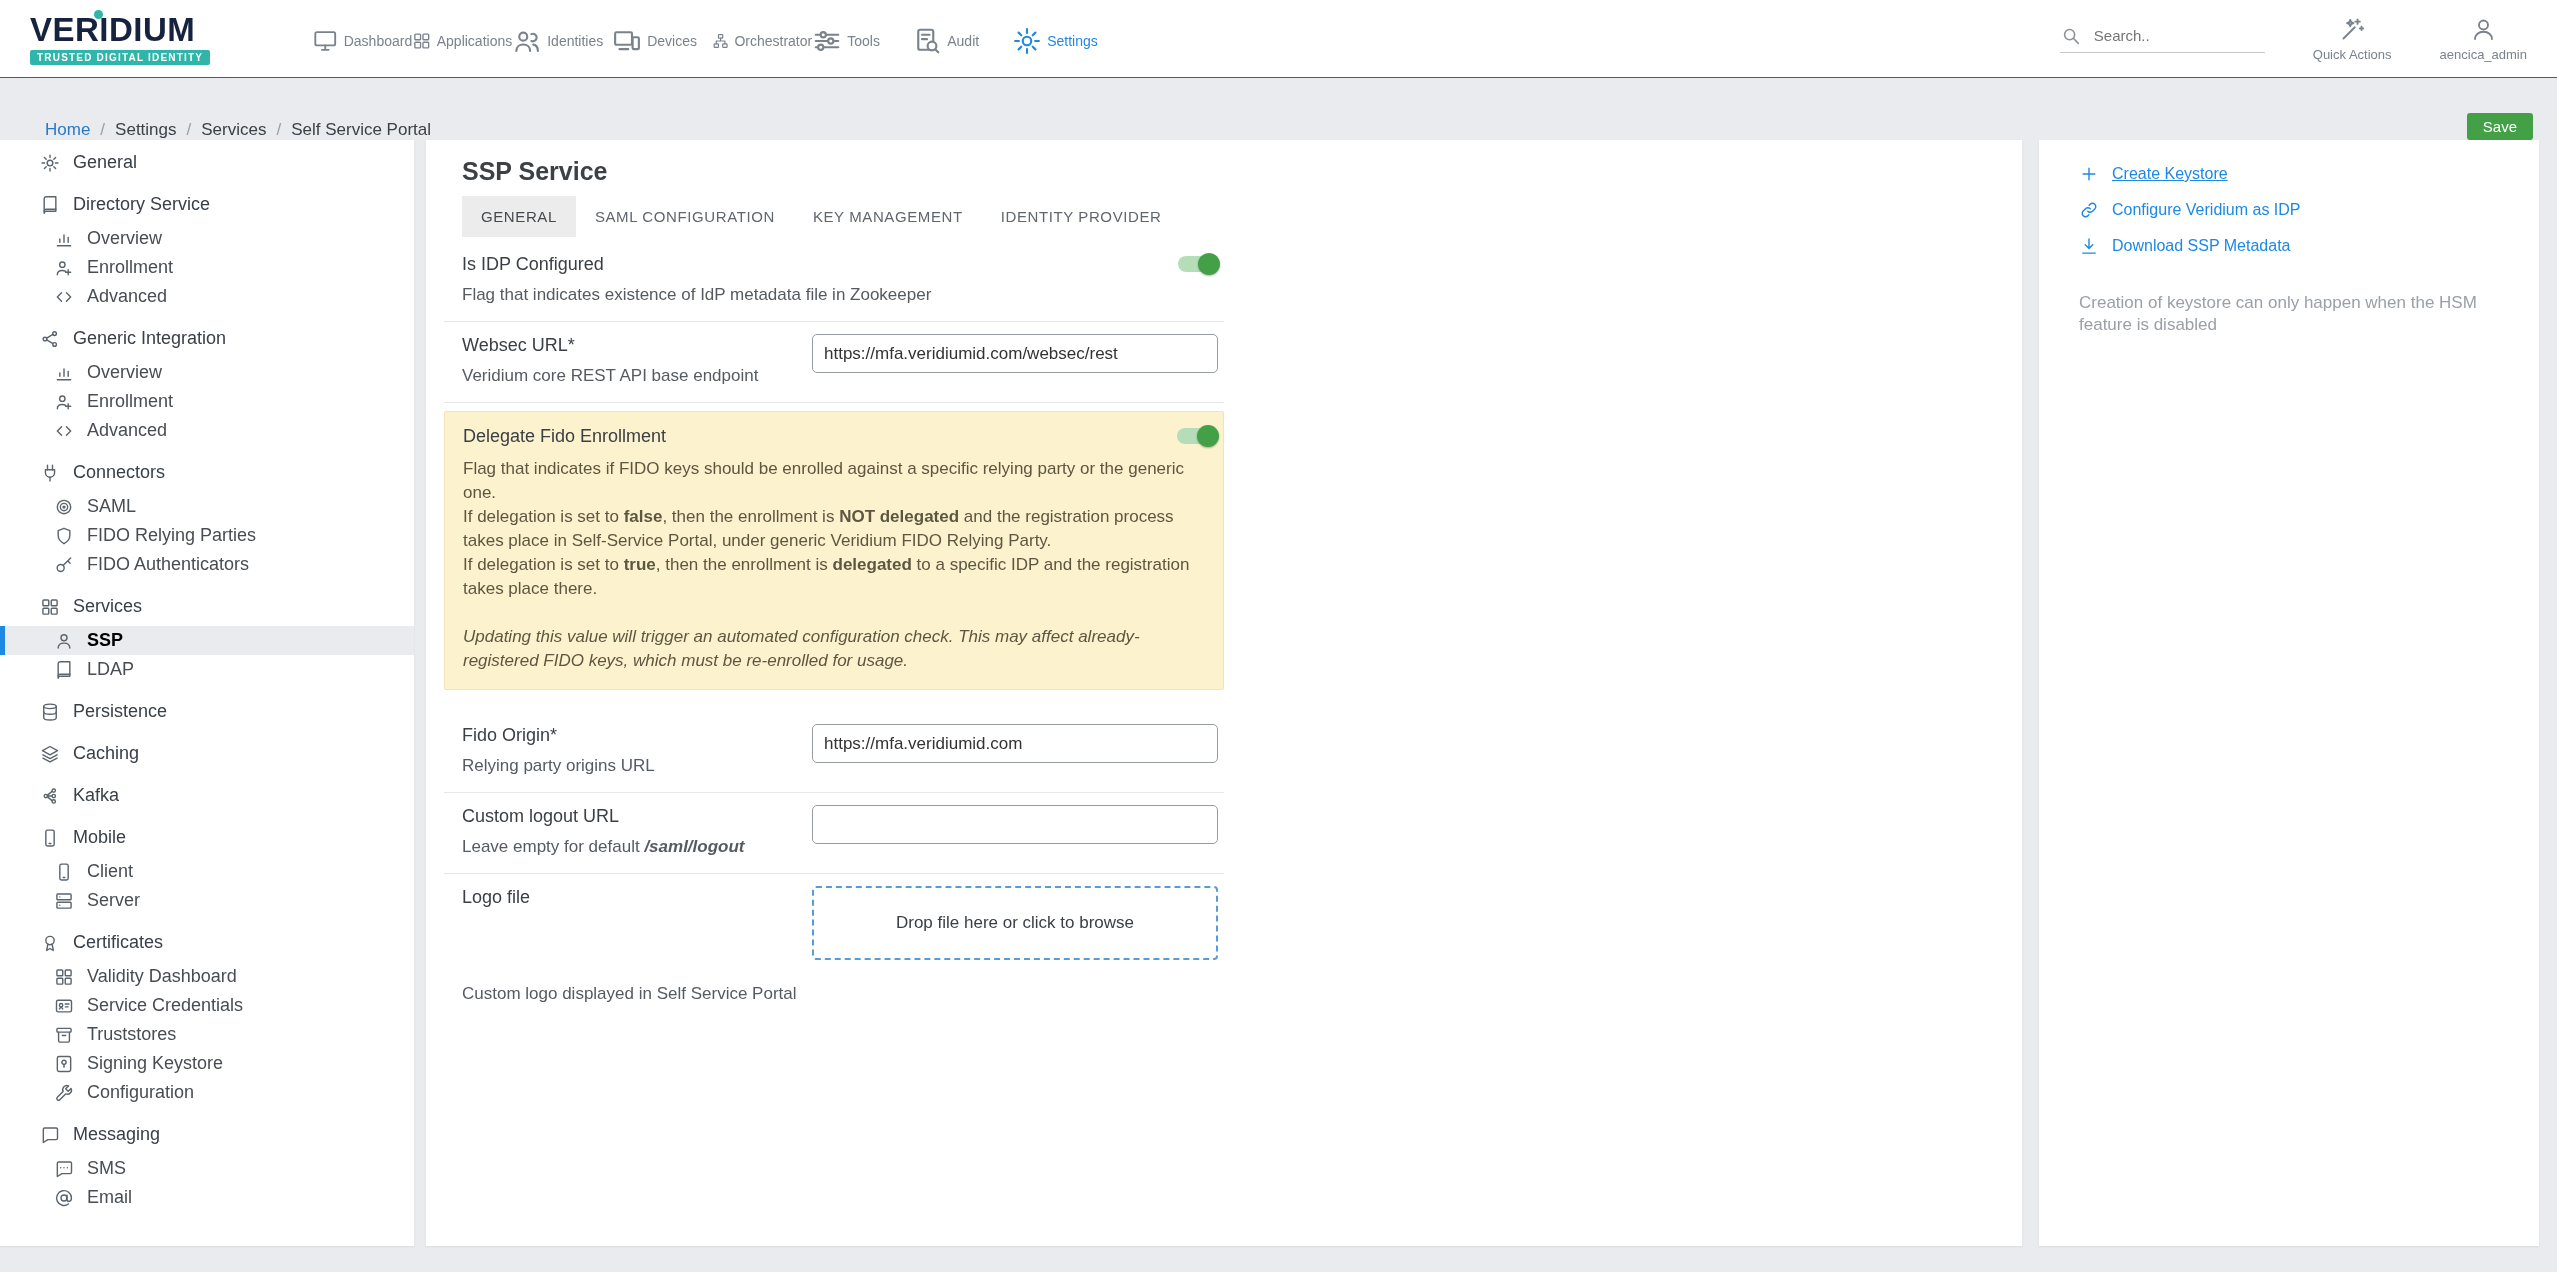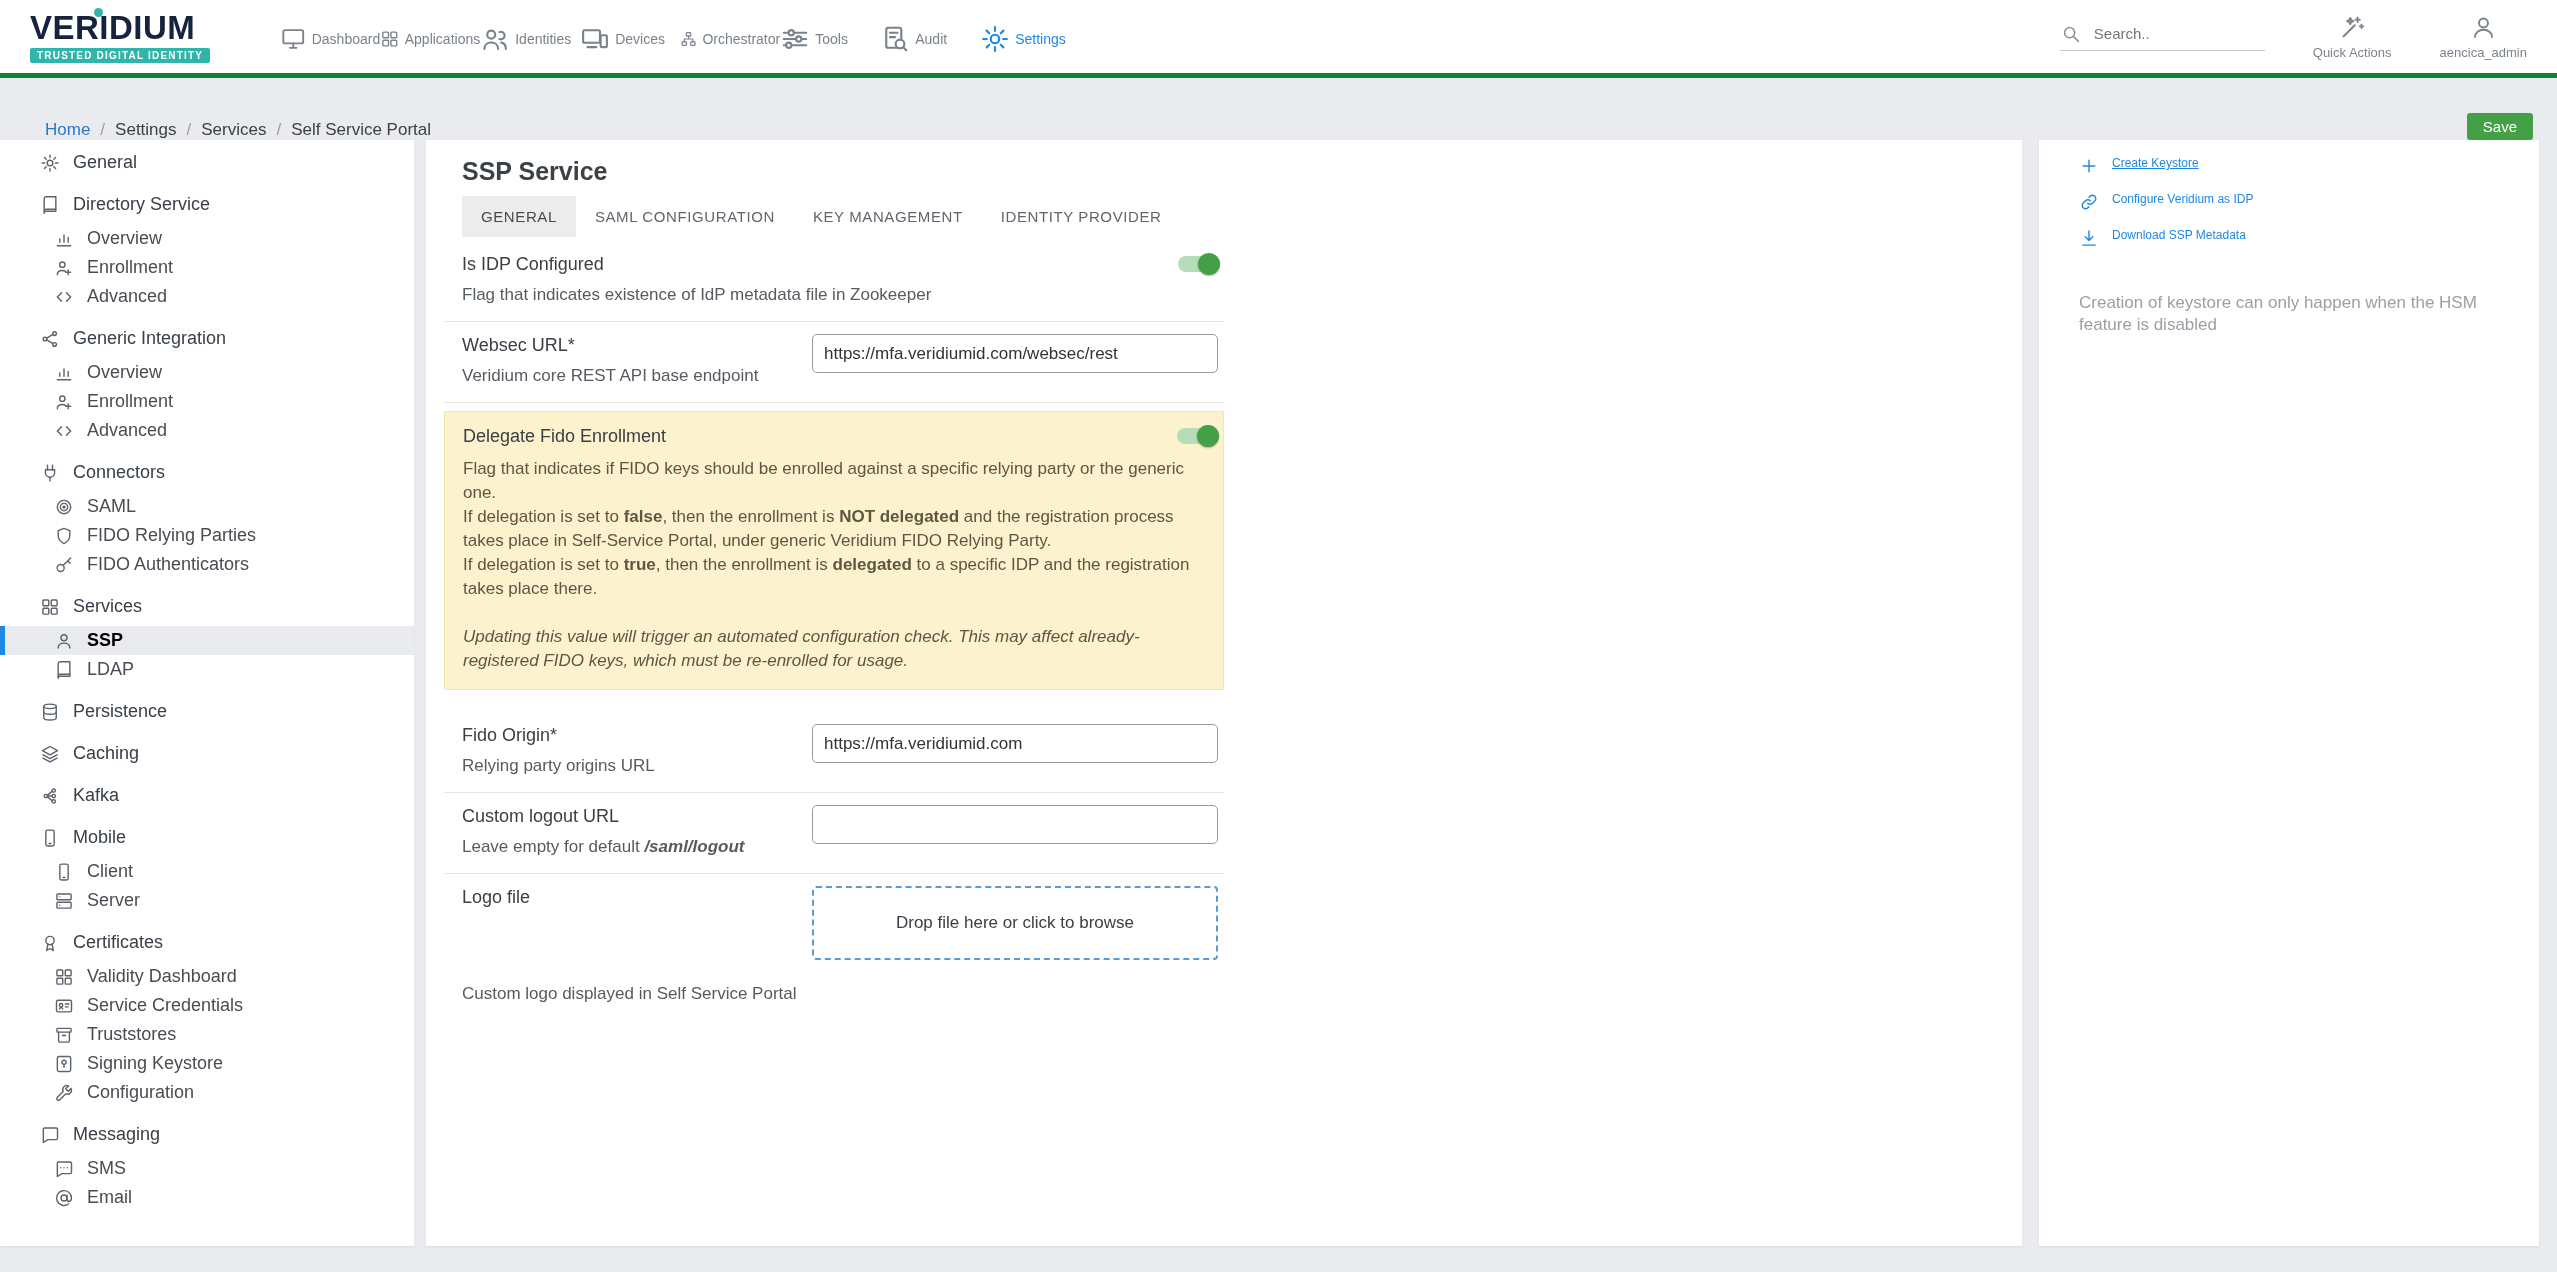--- a/index.html
+++ b/index.html
@@ -5,21 +5,21 @@
   * { box-sizing: border-box; }
   html,body { margin:0; padding:0; }
   body {
     width:2557px; height:1272px; overflow:hidden; position:relative;
     background:#e9ebee; color:#333;
     font-family:"Liberation Sans", sans-serif;
   }
   svg.ic { fill:none; stroke:currentColor; stroke-width:1.7; stroke-linecap:round; stroke-linejoin:round; display:block; }
 
   
-  .topbar { height:78px; background:#fff; border-bottom:5px solid #15803d; display:flex; align-items:center; padding:0 30px; }
+  .topbar { height:78px; background:#fff; border-bottom:1px solid #15803d; display:flex; align-items:center; padding:0 30px;gap:32px; }
   .logo { margin-right:70px; position:relative; cursor:pointer; }
   .logo-title { font-size:33px; font-weight:800; color:#16233f; letter-spacing:.5px; line-height:1; }
   .logo-dot { position:absolute; width:9px; height:9px; background:#2fb5aa; border-radius:50%; top:-3px; left:64px; }
   .logo-tag { display:inline-block; background:#2fb5aa; color:#fff; font-size:10px; font-weight:700; letter-spacing:1.2px; padding:2px 7px; border-radius:2px; margin-top:4px; }
   .mainnav { display:flex; }
   .nav-item { width:100px; display:flex; flex-direction:row; align-items:center; gap:5px; color:#7a828c; cursor:pointer; padding-top:4px; }
   .nav-item svg { width:30px; height:30px; }
   .nav-label { font-size:14px; }
   .nav-item.active { color:#1e88e5; }
   .topbar-right { margin-left:auto; display:flex; align-items:center; gap:48px; }
@@ -74,21 +74,21 @@
   .hl-note { margin-top:24px; font-style:italic; }
   .b { font-weight:700; }
 
   .saml-path { font-weight:700; font-style:italic; }
 
   .dropzone { width:406px; height:74px; border:2px dashed #5b9bd5; border-radius:4px; display:flex; align-items:center; justify-content:center; font-size:17px; color:#3b4046; cursor:pointer; background:#fff; }
   .logo-row-desc { font-size:17px; color:#555b61; padding:8px 6px 0 18px; }
 
   
   .right-panel { width:500px; flex:none; padding:16px 30px 20px 40px; }
-  .action-link { display:flex; align-items:flex-start; gap:13px; color:#1e88e5; font-size:12px; height:36px; cursor:pointer; }
+  .action-link { display:flex; align-items:center; gap:13px; color:#1e88e5; font-size:16px; height:36px; cursor:pointer; }
   .action-link svg { width:20px; height:20px; flex:none; }
   .action-link.underline .al-label { text-decoration:underline; }
   .panel-note { margin-top:28px; font-size:17px; color:#9aa0a6; line-height:22px; width:400px; }
 </style>
 </head>
 <body>
 
 <div class="topbar">
   <div class="logo">
     <div class="logo-title">VERIDIUM</div>

